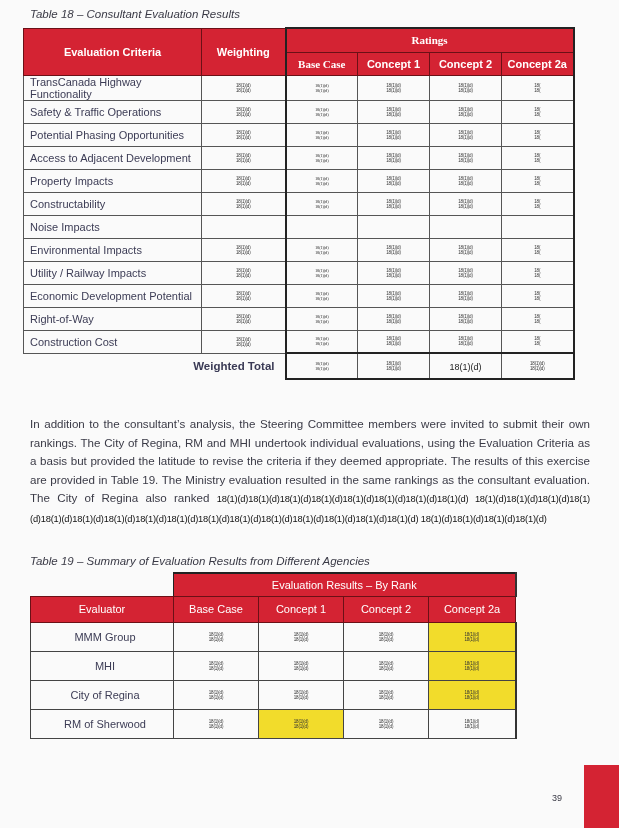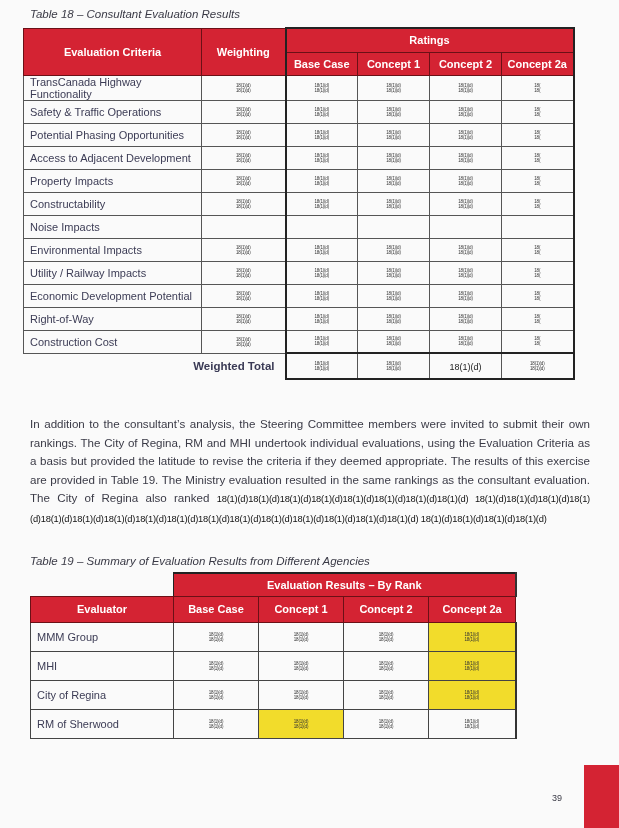--- a/index.html
+++ b/index.html
@@ -13,38 +13,38 @@
   table { border-collapse: collapse; position: absolute; table-layout: fixed; }
   td, th { font-weight: normal; }
 
   
   #t18 { left: 23px; top: 27px; width: 502px; }
   #t18 th.red { background: #d42333; color: #fff; font-weight: bold; font-size: 11px; text-align: center;
                 border: 1px solid #6b1016; }
   #t18 td { border: 1px solid #555; height: 23px; font-size: 11px; }
   #t18 td.crit { padding-left: 6px; color: #3c3c55; }
   #t18 td.val { text-align: center; }
-  #t18 .ratings-block { border-left: 2px solid #222 !important; }
+  #t18 .ratings-block { border-left: 2px solid #222 !important; font-family: Liberation Serif, serif; }
   #t18 .ratings-right { border-right: 2px solid #222 !important; }
   #t18 tr.total td { height: 26px; }
   #t18 tr.total td.totlabel { border: none; text-align: right; padding-right: 10px; font-weight: bold; font-size: 11.5px; color: #3a3a55; }
   #t18 tr.total td.totval { border-top: 2px solid #222; border-bottom: 2px solid #222; }
 
   .redact { display: inline-block; font-size: 4.5px; line-height: 5px; color: #333; letter-spacing: -0.2px; }
   .redact span { display: block; }
   .redact-big { font-size: 9px; color: #222; }
 
   
   #para { position: absolute; left: 30px; top: 415px; width: 560px; font-size: 11.6px; line-height: 18.5px; color: #3a3a46; text-align: justify; }
   #para .red-inline { font-size: 9.3px; color: #111; letter-spacing: -0.2px; }
 
   
   #t19 { left: 30px; top: 572px; width: 485px; }
-  #t19 th.red { background: #d42333; color: #fff; font-weight: bold; font-size: 11px; text-align: center; border: 1px solid #6b1016; }
-  #t19 td { border: 1px solid #444; height: 29px; font-size: 11px; }
+  #t19 th.red { background: #d42333; color: #fff; font-weight: normal; font-size: 11px; text-align: center; border: 1px solid #6b1016; }
+  #t19 td { border: 1px solid #444; height: 29px; font-size: 11px; text-align: center; }
   #t19 td.eval { padding-left: 6px; color: #3c3c55; }
   #t19 td.val { text-align: center; }
   #t19 td.hl { background: #f2dc2b; }
   #t19 th.empty { background: transparent; border: none; }
 
   
   #footer { position: absolute; left: 30px; top: 783px; font-size: 9px; line-height: 14px; color: #3a3a46; }
   #pagenum { position: absolute; left: 552px; top: 793px; font-size: 9px; color: #3a3a46; }
   #tab { position: absolute; left: 584px; top: 765px; width: 35px; height: 63px; background: #d42333; }
 </style>

